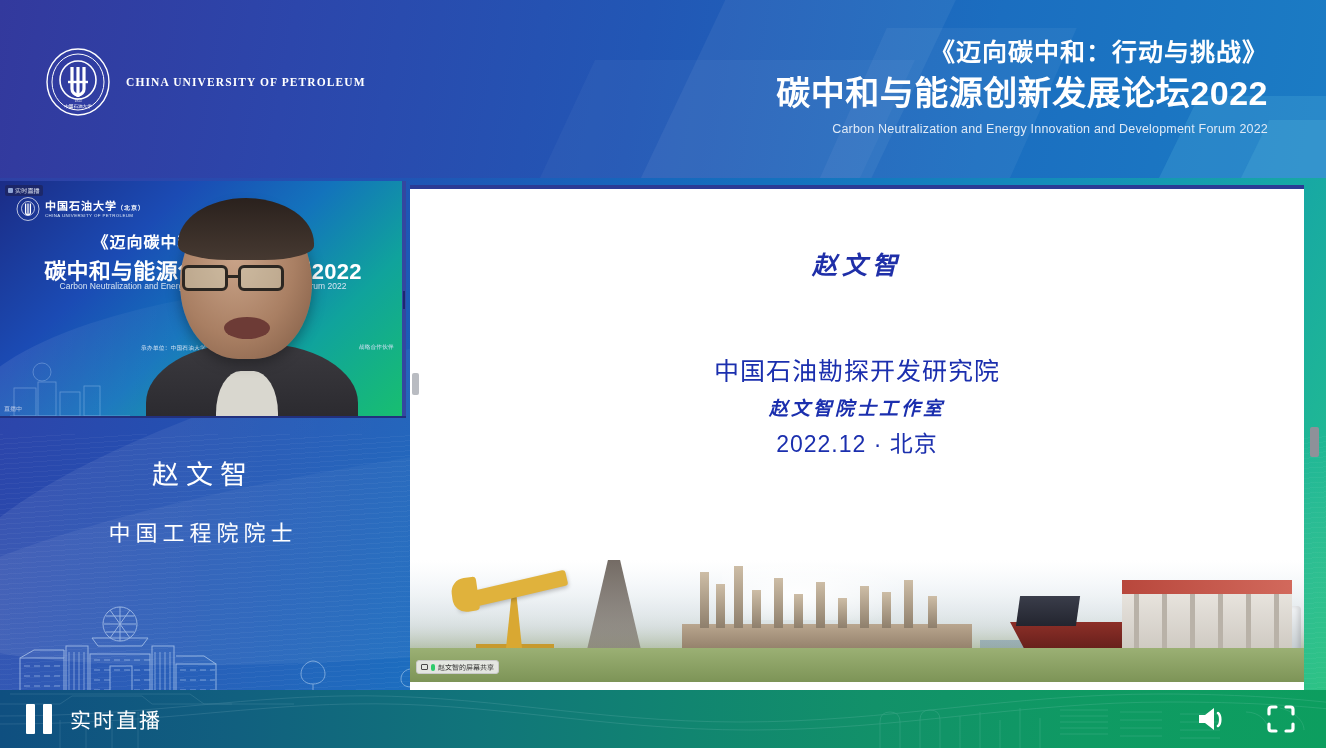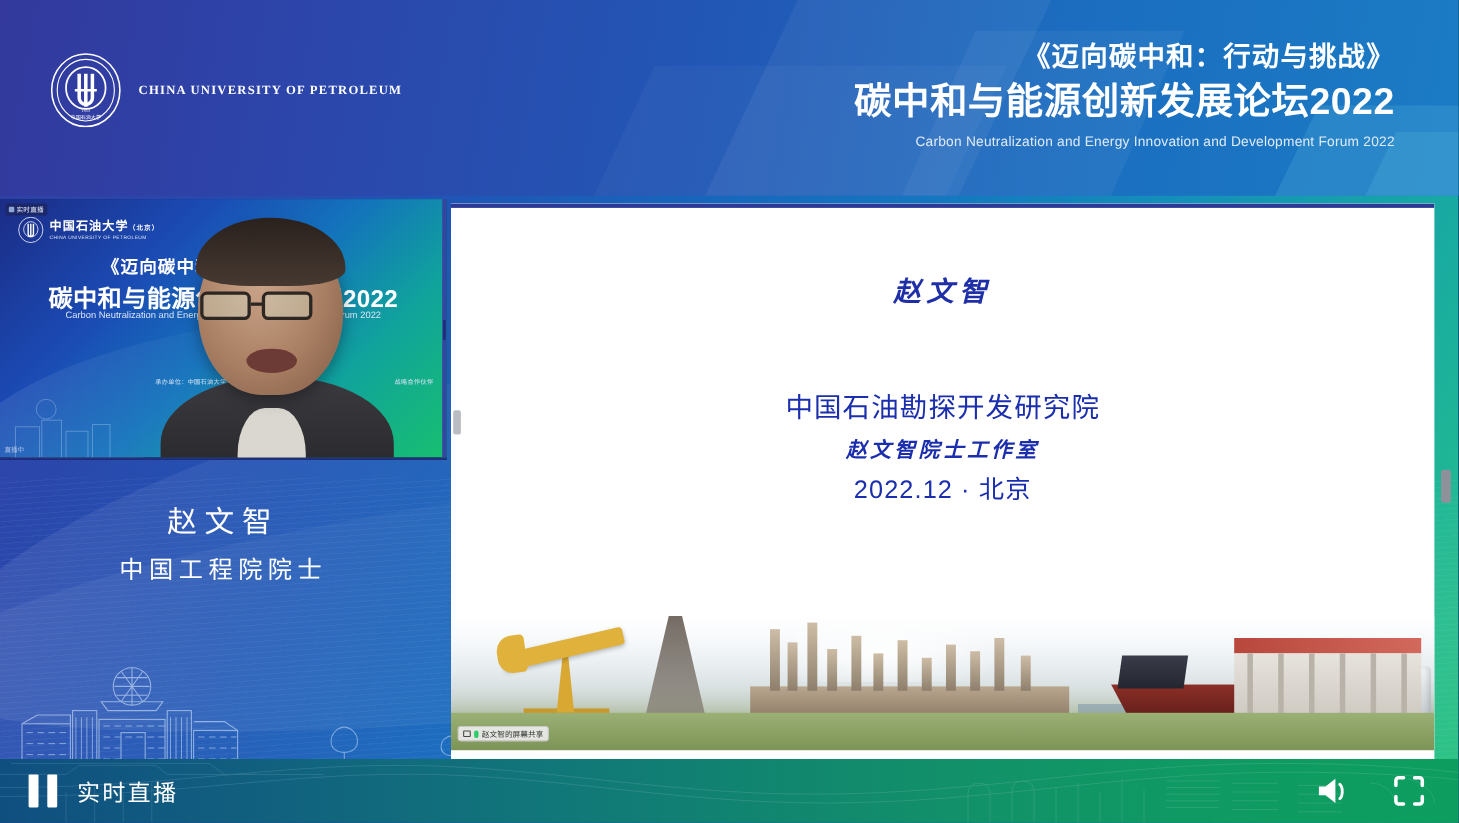--- a/index.html
+++ b/index.html
@@ -222,21 +222,21 @@
   .vt-caret{
     position:absolute; right:1px; top:110px; width:2px; height:18px; background:#1b2770;
   }
 
   
   .caption{
     position:absolute; left:0; top:455px; width:406px; text-align:center;
     color:#ffffff;
   }
   .caption-name{ font-size:27px; letter-spacing:7px; line-height:1.5; }
-  .caption-title{ font-size:22px; letter-spacing:5px; line-height:1.6; margin-top:4px; }
+  .caption-title{ font-size:22px; letter-spacing:5px; line-height:1.6; margin-top:20px; }
 
   
   .slide{
     position:absolute; left:410px; top:185px; width:894px; height:505px;
     background:#ffffff; overflow:hidden;
   }
   .slide-inner{
     position:absolute; inset:0; display:flex; flex-direction:column;
   }
   .slide-title{

